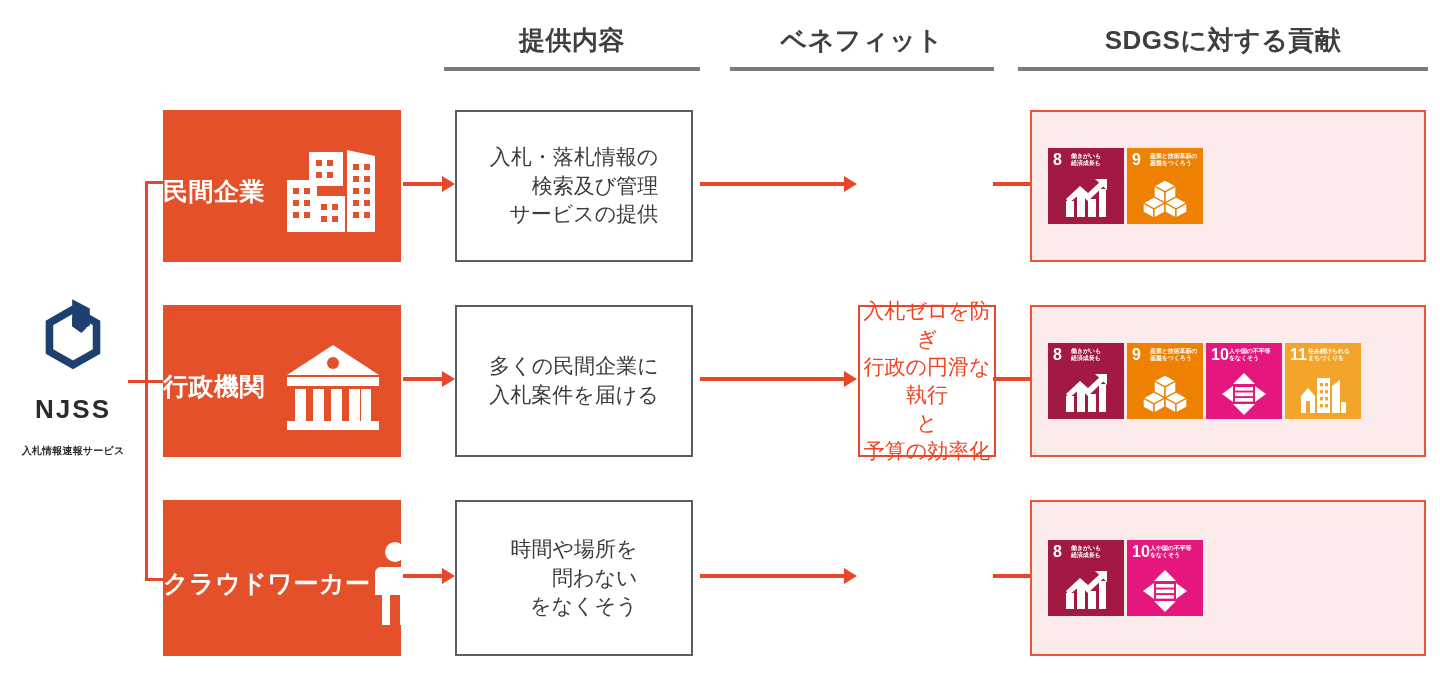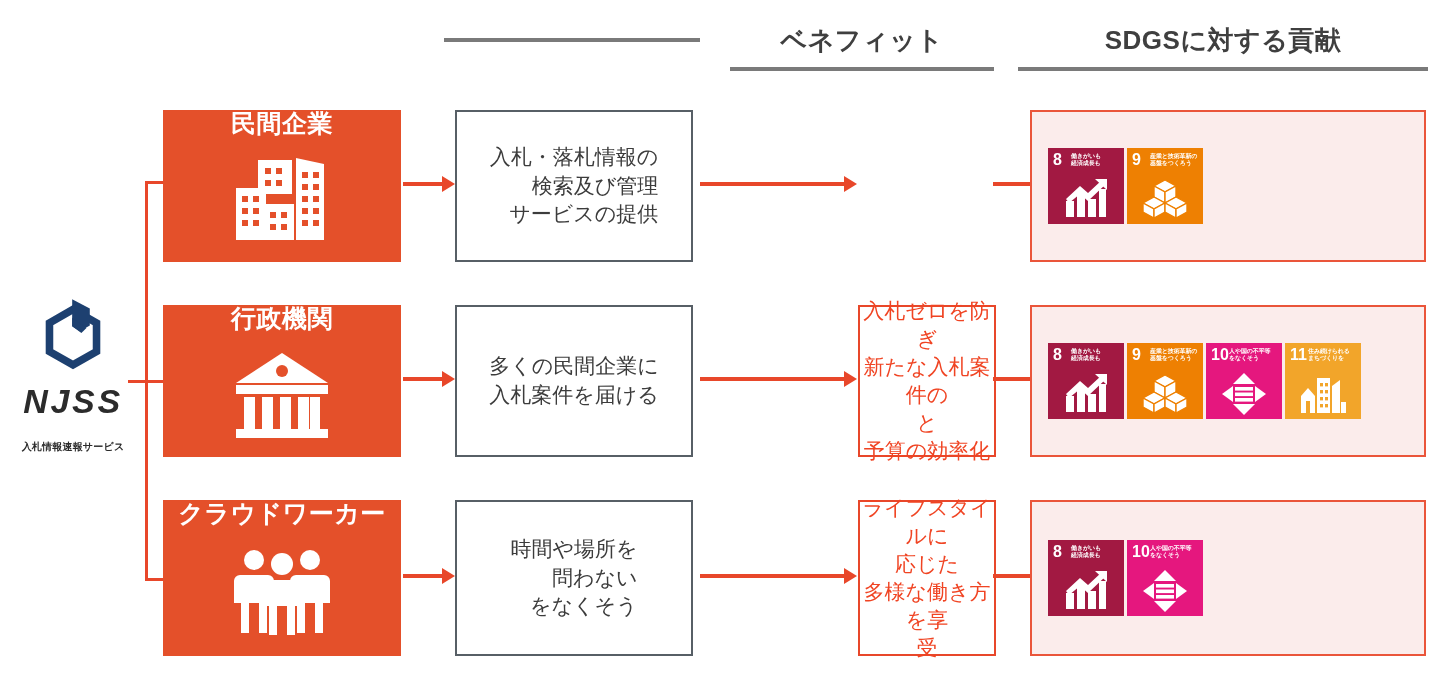--- a/index.html
+++ b/index.html
@@ -24,22 +24,22 @@
     margin-top:12px;height:4px;background:#7a7a7a;width:100%;
   }
   #head-offer{left:444px;top:26px;width:256px;}
   #head-benefit{left:730px;top:26px;width:264px;}
   #head-sdgs{left:1018px;top:26px;width:410px;}
 
   
   #logo{position:absolute;left:18px;top:296px;width:110px;text-align:center;}
   #logo .mark{width:84px;height:84px;margin:0 auto;display:block;}
   #logo .wordmark{
-    font-size:34px;font-weight:700;color:#2b2b2b;letter-spacing:.08em;
-    margin-top:4px;line-height:1;font-style:italic;
+    font-size:26px;font-weight:700;color:#2b2b2b;letter-spacing:.08em;
+    margin-top:16px;line-height:1;
   }
   #logo .tag{
     font-size:10px;font-weight:700;color:#2b2b2b;letter-spacing:.02em;
     margin-top:24px;line-height:1;white-space:nowrap;
   }
 
   
   .ln{position:absolute;background:#e8472a;}
   #logo-stem{left:128px;top:380px;width:20px;height:3px;}
   #bracket-v{left:145px;top:181px;width:3px;height:400px;}
@@ -48,22 +48,22 @@
   
   .row{position:absolute;left:0;width:1440px;}
   #row-0{top:110px;height:152px;}
   #row-1{top:305px;height:152px;}
   #row-2{top:500px;height:156px;}
 
   
   .cat{
     position:absolute;left:163px;top:0;width:238px;height:100%;
     background:#e4502a;
-    display:flex;flex-direction:column;align-items:center;
-    box-sizing:border-box;
+    display:flex;flex-direction:row;align-items:center;
+    box-sizing:border-box;padding-top:12px;
   }
   .cat .cat-label{
     color:#ffffff;font-size:25px;font-weight:700;letter-spacing:.02em;
     line-height:1.1;white-space:nowrap;
   }
   .cat .cat-icon{flex:1;display:flex;align-items:center;justify-content:center;width:100%;}
   .cat .cat-icon svg{display:block;}
 
   
   .offer{
@@ -119,20 +119,21 @@
     border-bottom:8px solid transparent;
   }
   .plainline{position:absolute;height:4px;background:#e8472a;}
 </style>
 </head>
 <body>
 
 <div class="canvas">
 
   <div class="col-head" id="head-offer">
+    <div class="ttl">提供内容</div>
     <div class="rule"></div>
   </div>
   <div class="col-head" id="head-benefit">
     <div class="ttl">ベネフィット</div>
     <div class="rule"></div>
   </div>
   <div class="col-head" id="head-sdgs">
     <div class="ttl">SDGSに対する貢献</div>
     <div class="rule"></div>
   </div>
@@ -277,21 +278,21 @@
         <div>多くの民間企業に</div>
         <div>入札案件を届ける</div>
       </div>
     </div>
 
     <div class="arrow" style="left:700px;top:72px;width:145px;"></div>
 
     <div class="benefit">
       <div class="txt">
         <div>入札ゼロを防ぎ</div>
-        <div>新たな入札案件の</div>
+        <div>行政の円滑な執行</div>
         <div>と</div>
         <div>予算の効率化</div>
       </div>
     </div>
 
     <div class="plainline" style="left:993px;top:72px;width:40px;"></div>
 
     <div class="sdgs">
       <div class="sdg-tile" style="background: rgb(162, 25, 66);">
         <div class="num">8</div>
@@ -396,28 +397,20 @@
     <div class="offer">
       <div class="txt">
         <div>時間や場所を</div>
         <div>問わない</div>
         <div>をなくそう</div>
       </div>
     </div>
 
     <div class="arrow" style="left:700px;top:74px;width:145px;"></div>
 
-    <div class="benefit">
-      <div class="txt">
-        <div>ライフスタイルに</div>
-        <div>応じた</div>
-        <div>多様な働き方を享</div>
-        <div>受</div>
-      </div>
-    </div>
 
     <div class="plainline" style="left:993px;top:74px;width:40px;"></div>
 
     <div class="sdgs">
       <div class="sdg-tile" style="background: rgb(162, 25, 66);">
         <div class="num">8</div>
         <div class="cap">働きがいも<br>経済成長も</div>
         <div class="pic">
             <svg width="44" height="40" viewBox="0 0 44 40">
               <g fill="#fff">

